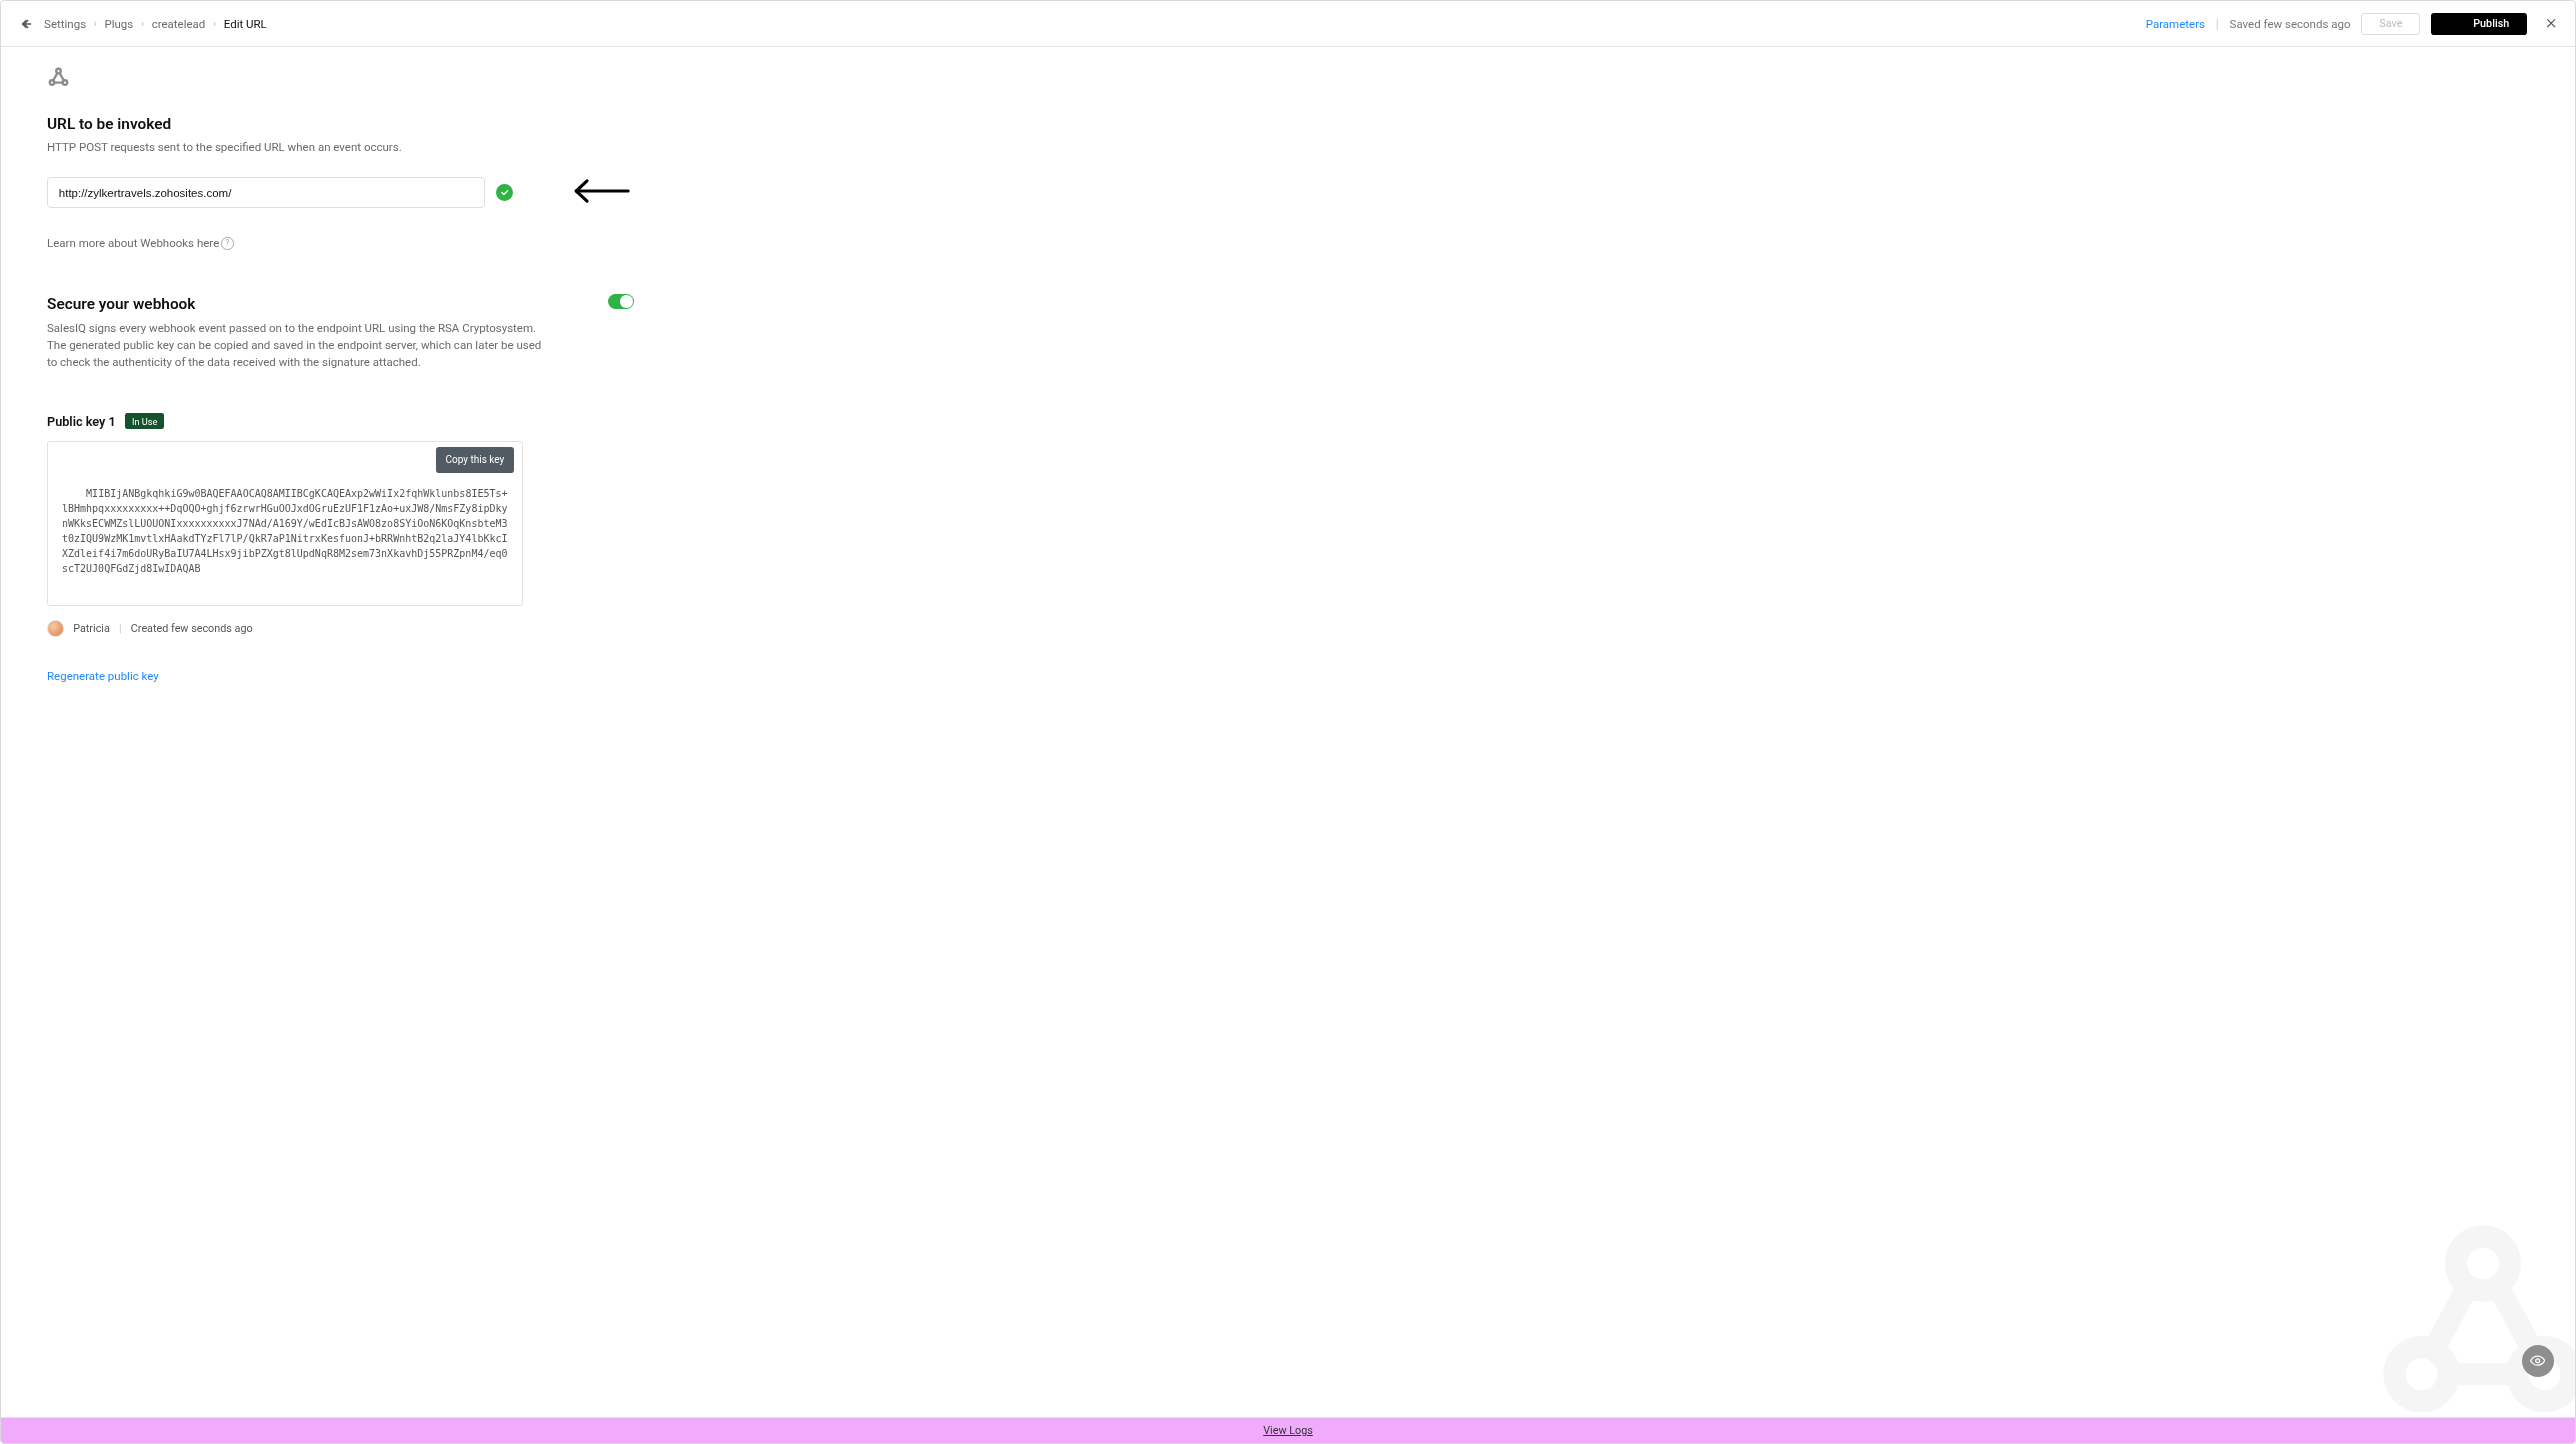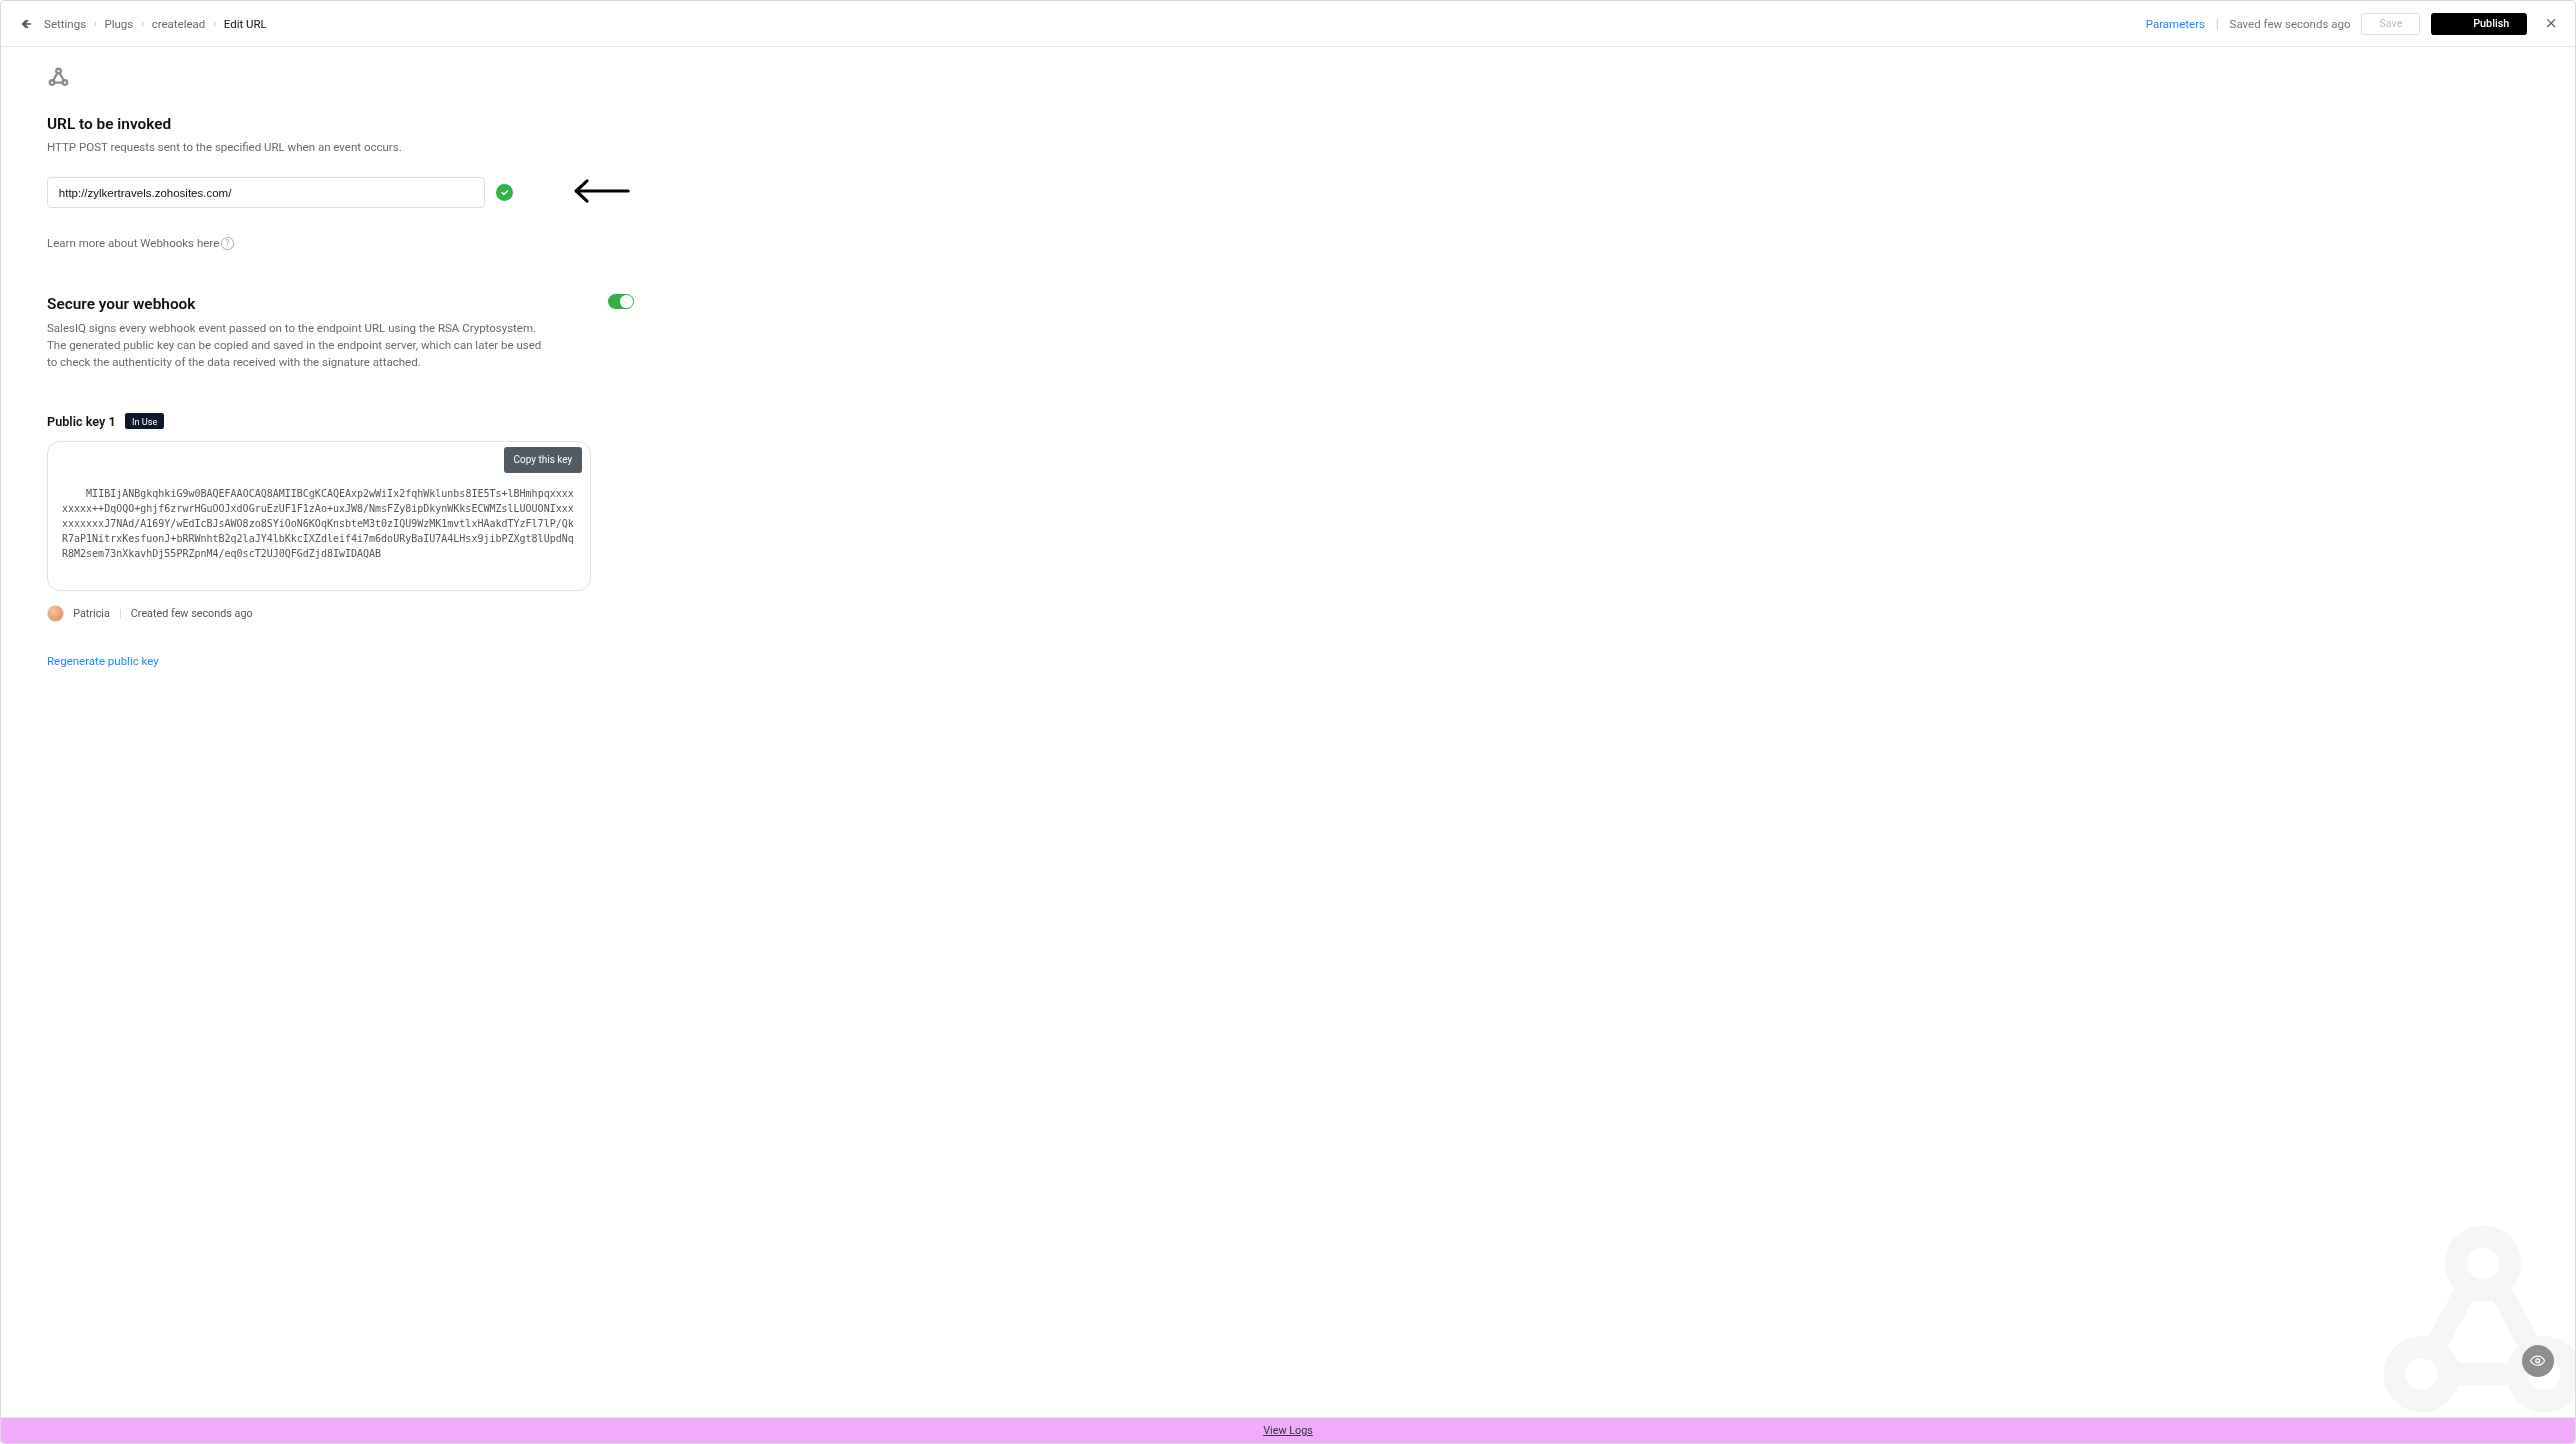--- a/index.html
+++ b/index.html
@@ -163,29 +163,29 @@
     position: absolute; right: 1.5px; top: 1.5px;
     width: 12.3px; height: 12.3px; border-radius: 50%; background: #fff;
   }
 
   .key-header {
     display: flex; align-items: center; gap: 9.2px;
     margin-top: 42px;
   }
   .key-title { font-size: 12.7px; font-weight: 600; color: #111; }
   .badge {
-    background: #0f172a; color: #fff;
+    background: #14532d; color: #fff;
     font-size: 9.2px; padding: 2.3px 7px; border-radius: 2.3px;
   }
 
   .key-box {
     margin-top: 12.3px;
-    width: 544px;
+    width: 476px;
     border: 0.8px solid #e2e2e2;
-    border-radius: 13px;
+    border-radius: 3px;
     padding: 14px 14px;
     position: relative;
     font-family: ui-monospace, SFMono-Regular, Menlo, Consolas, monospace;
     font-size: 10px;
     color: #555;
     line-height: 1.5;
     word-break: break-all;
     white-space: pre-wrap;
   }
   .copy-btn {

